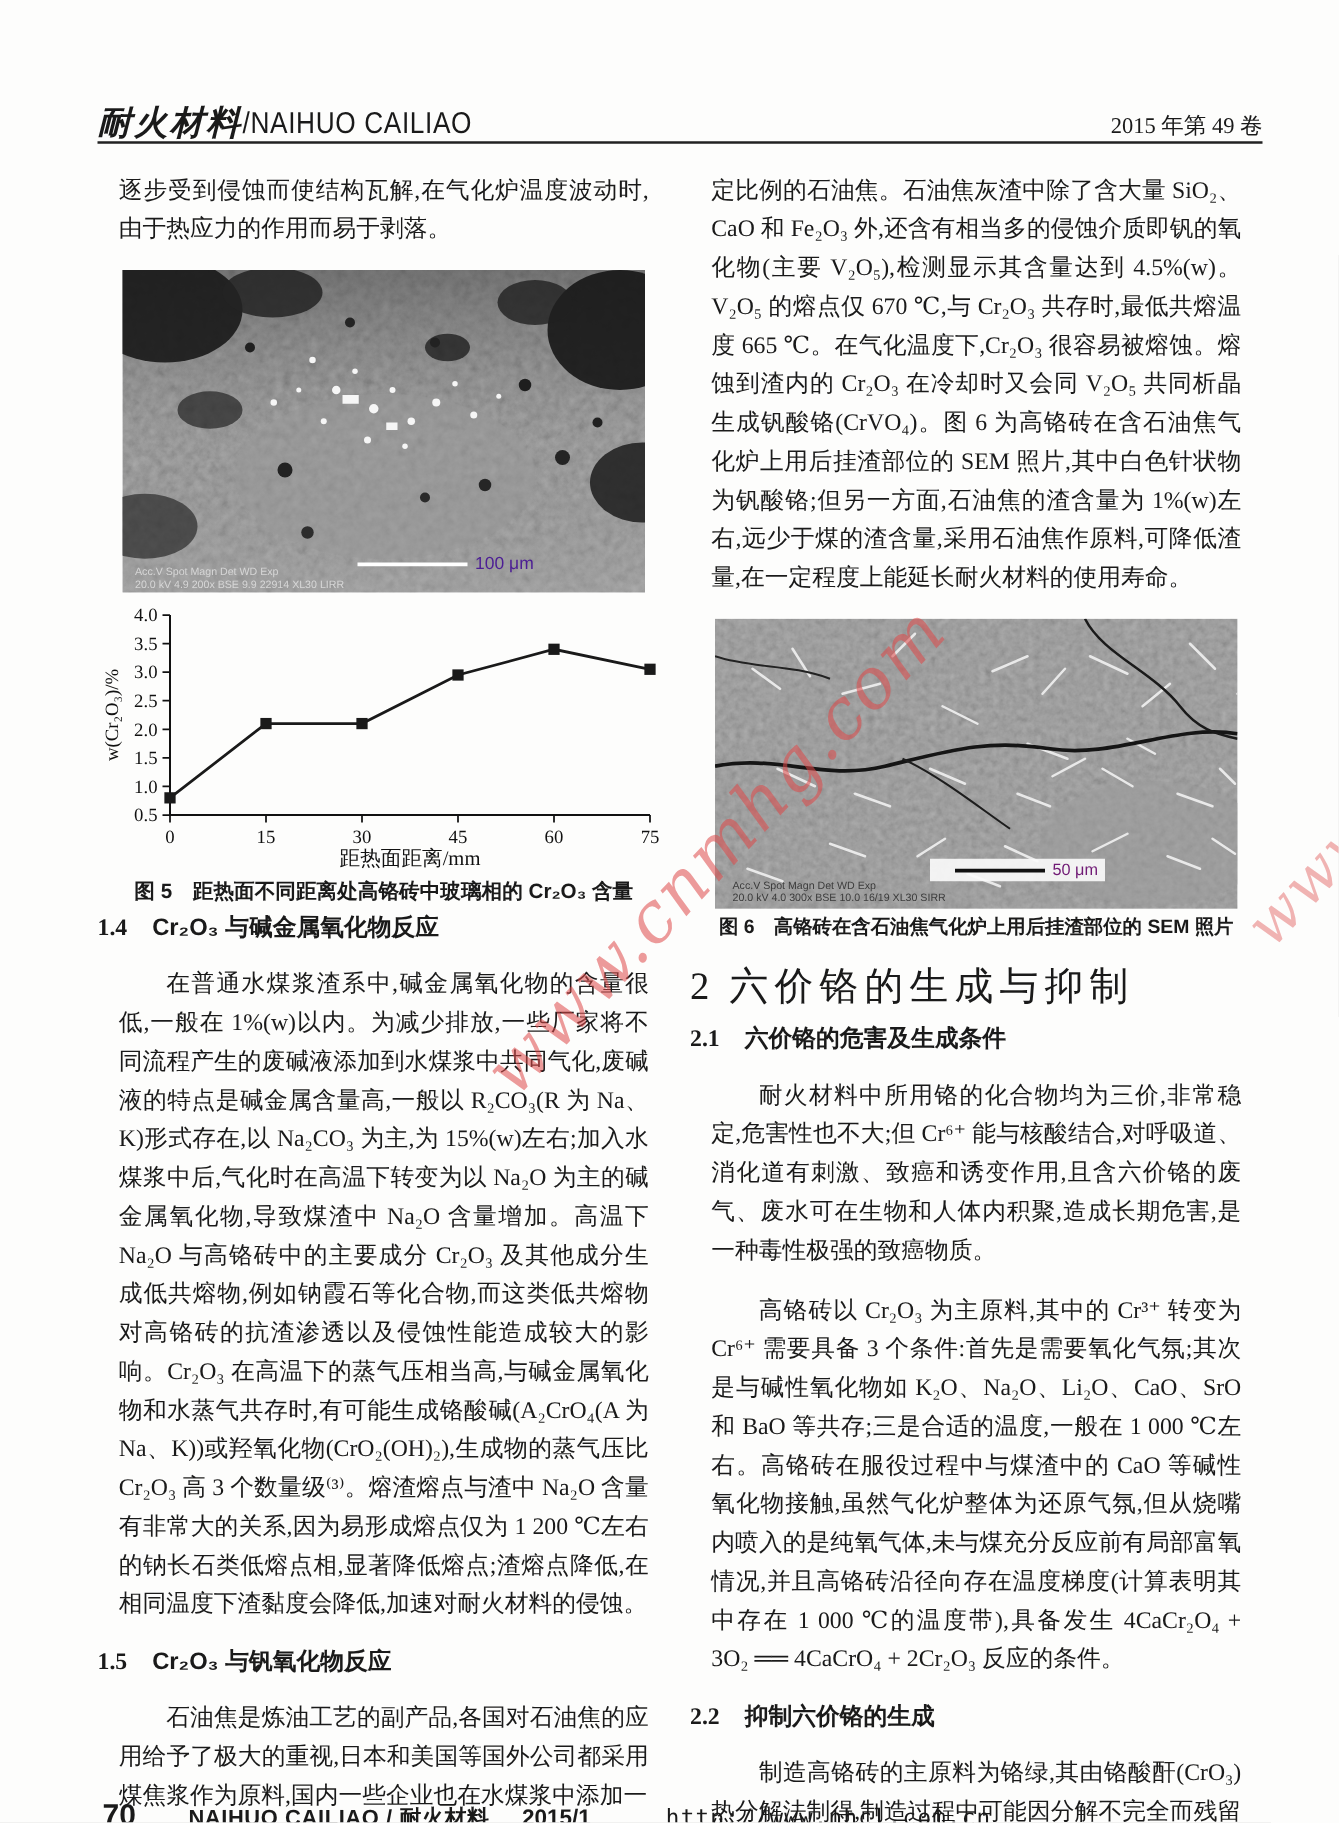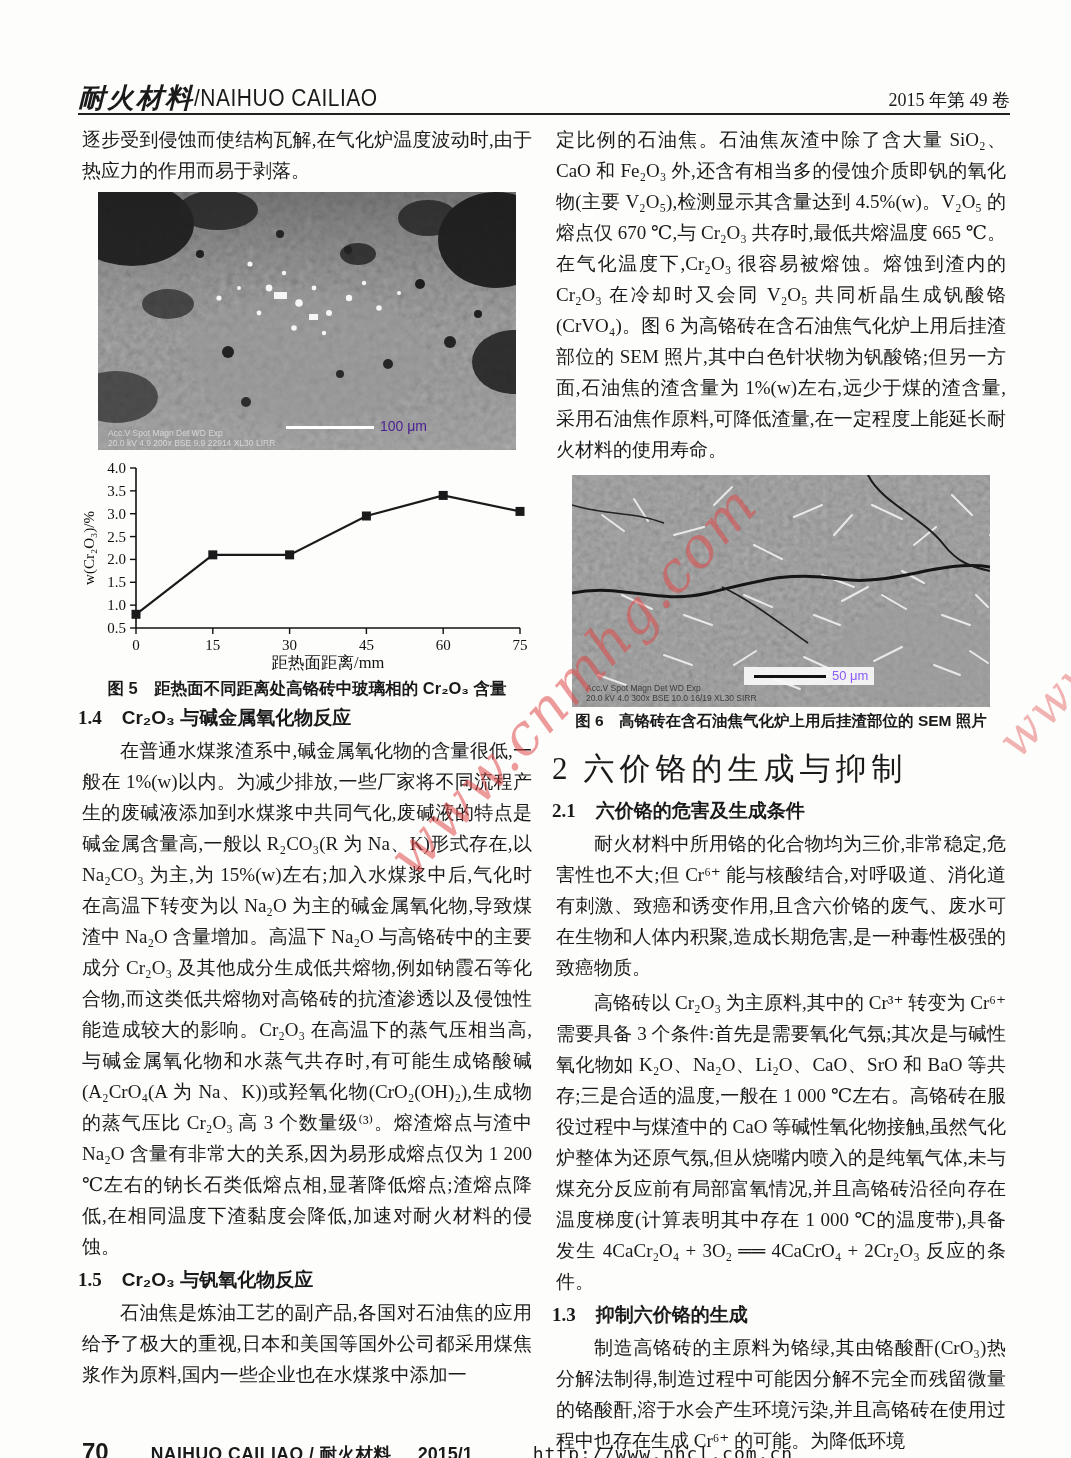--- a/index.html
+++ b/index.html
@@ -9,37 +9,37 @@
   .header{position:absolute;left:78px;top:80px;width:932px;height:32px;}
   .brand-cn{font-weight:bold;font-style:italic;font-size:27px;letter-spacing:2px;}
   .brand-en{font-family:"Liberation Sans","DejaVu Sans",sans-serif;font-size:21px;letter-spacing:.5px;
             display:inline-block;transform:scaleY(1.15);transform-origin:bottom;}
   .vol{position:absolute;right:0;top:8px;font-size:18px;}
   .header-rule{position:absolute;left:78px;top:113px;width:932px;height:0;border-top:2.5px solid #222;}
   
   .col{position:absolute;width:458px;}
   .col-left{left:78px;top:120px;}
   .col-right{left:552px;top:120px;}
-  p.body{margin:4px;font-size:19px;line-height:31px;text-align:justify;}
+  p.body{margin:17px;font-size:19px;line-height:31px;text-align:justify;}
   p.indent{text-indent:2em;}
   .caption{font-family:"Liberation Sans","DejaVu Sans",sans-serif;font-weight:bold;font-size:16.5px;
            text-align:center;margin:4px 0 2px 0;}
   h3.sec{font-family:"Liberation Sans","DejaVu Sans",sans-serif;font-size:19px;font-weight:bold;
          margin:5px 0 4px 0;}
   h3.sec .num{margin-right:20px;font-family:"Liberation Serif",serif;}
   h2.sec2{font-size:31px;font-weight:normal;letter-spacing:5px;margin:16px 0 8px 0;font-family:Liberation Serif, serif;}
   h2.sec2 .num{margin-right:16px;letter-spacing:0;}
   
   figure.sem{position:relative;margin:6px auto 2px auto;padding:0;width:418px;}
   figure.sem svg{display:block;}
   .sem-overlay{position:absolute;font-family:"Liberation Sans","DejaVu Sans",sans-serif;}
   .sb-line{display:inline-block;vertical-align:middle;height:3px;margin-right:6px;}
   .sb4{left:188px;top:226px;color:#4c1d95;font-size:14px;}
   .sb4 .sb-line{width:88px;background:#fff;}
-  .sb6{left:172px;top:192px;color:#8b5cf6;font-size:13px;background:rgba(250,250,250,.92);padding:1px 6px 2px 10px;}
+  .sb6{left:172px;top:192px;color:#701a75;font-size:13px;background:rgba(250,250,250,.92);padding:1px 6px 2px 20px;}
   .sb6 .sb-line{width:72px;background:#111;}
   .meta4{left:10px;top:236px;color:#ddd;font-size:8.5px;line-height:10px;opacity:.9;}
   .meta6{left:14px;top:208px;color:#2a2a2a;font-size:8.5px;line-height:10px;opacity:.85;}
   
   #chart5{width:458px;height:216px;margin-top:8px;}
   
   .watermark{position:absolute;left:318px;top:648px;z-index:5;color:rgba(222,72,72,.55);
              font-family:"DejaVu Serif",serif;font-style:italic;font-size:56px;letter-spacing:2px;
              transform:rotate(-47deg);pointer-events:none;white-space:nowrap;}
   .watermark2{left:936px;top:560px;font-size:48px;opacity:.75;}
@@ -248,21 +248,21 @@
     <h2 class="sec2">
       <span class="num">2</span><span>六价铬的生成与抑制</span>
     </h2>
     <h3 class="sec">
       <span class="num">2.1</span><span>六价铬的危害及生成条件</span>
     </h3>
     <p class="body indent">耐火材料中所用铬的化合物均为三价,非常稳定,危害性也不大;但 Cr⁶⁺ 能与核酸结合,对呼吸道、消化道有刺激、致癌和诱变作用,且含六价铬的废气、废水可在生物和人体内积聚,造成长期危害,是一种毒性极强的致癌物质。</p>
     <p class="body indent">高铬砖以 Cr₂O₃ 为主原料,其中的 Cr³⁺ 转变为 Cr⁶⁺ 需要具备 3 个条件:首先是需要氧化气氛;其次是与碱性氧化物如 K₂O、Na₂O、Li₂O、CaO、SrO 和 BaO 等共存;三是合适的温度,一般在 1 000 ℃左右。高铬砖在服役过程中与煤渣中的 CaO 等碱性氧化物接触,虽然气化炉整体为还原气氛,但从烧嘴内喷入的是纯氧气体,未与煤充分反应前有局部富氧情况,并且高铬砖沿径向存在温度梯度(计算表明其中存在 1 000 ℃的温度带),具备发生 4CaCr₂O₄ + 3O₂ ══ 4CaCrO₄ + 2Cr₂O₃ 反应的条件。</p>
 
     <h3 class="sec">
-      <span class="num">1.3</span><span>抑制六价铬的生成</span>
+      <span class="num">2.2</span><span>抑制六价铬的生成</span>
     </h3>
     <p class="body indent">制造高铬砖的主原料为铬绿,其由铬酸酐(CrO₃)热分解法制得,制造过程中可能因分解不完全而残留微量的铬酸酐,溶于水会产生环境污染,并且高铬砖在使用过程中也存在生成 Cr⁶⁺ 的可能。为降低环境</p>
   </div>
 
   <div class="footer">
     <span class="pageno">70</span>
     <span class="fjournal">NAIHUO CAILIAO / 耐火材料</span>
     <span class="fissue">2015/1</span>
     <span class="furl">http://www.nhcl.com.cn</span>
   </div>

